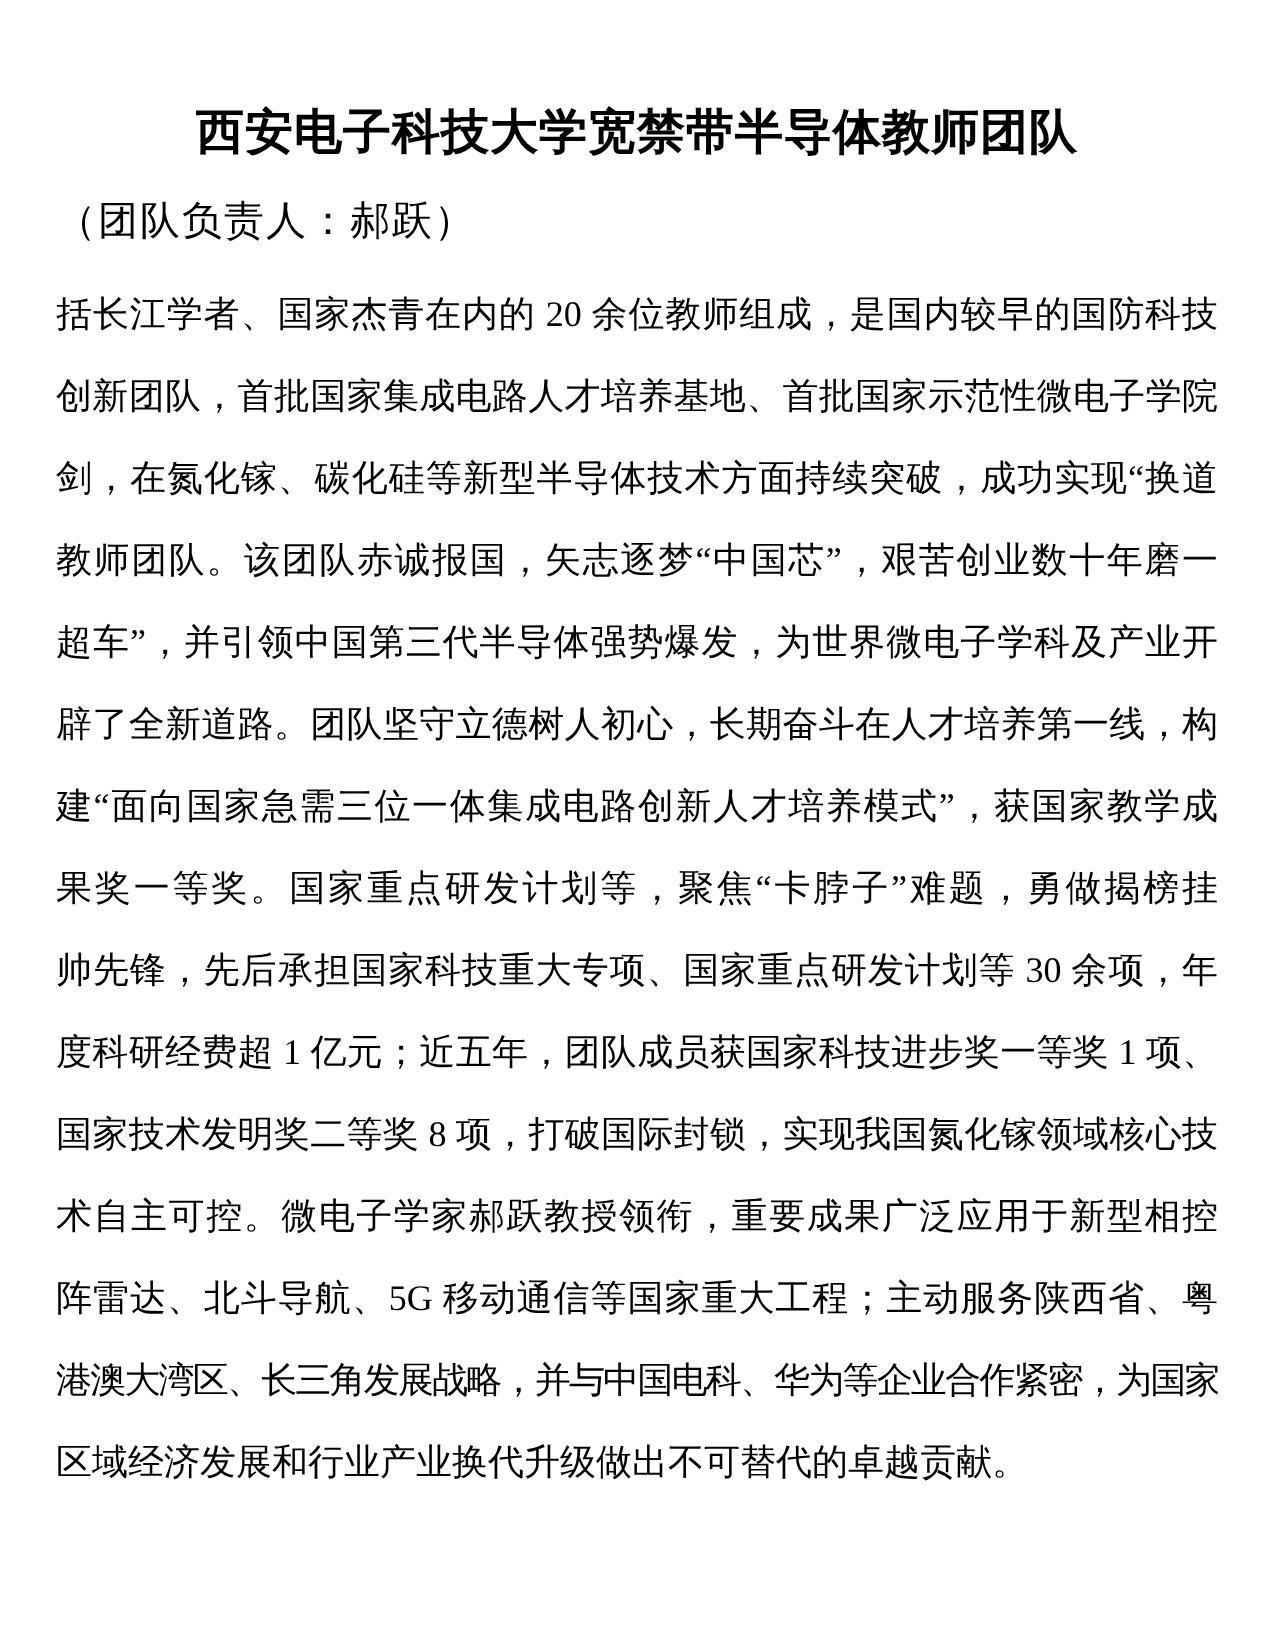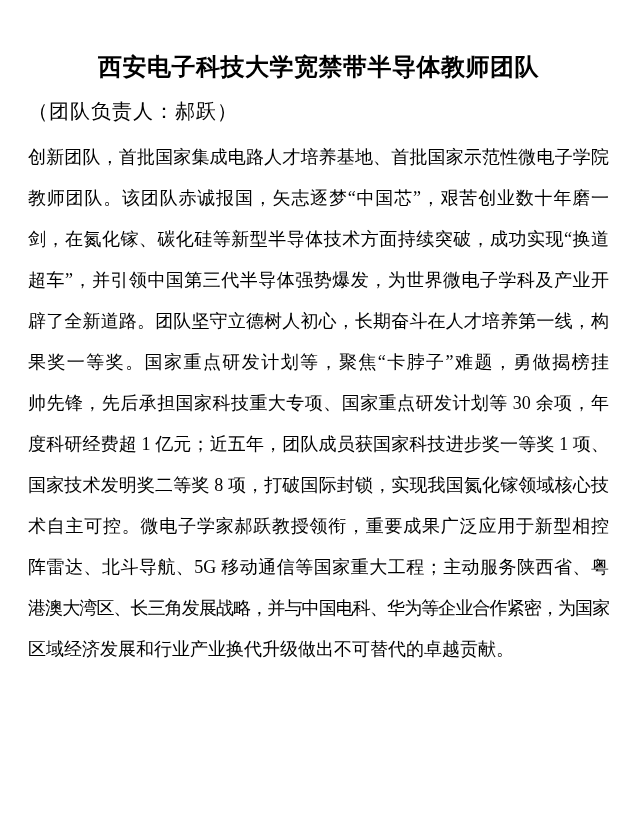--- a/index.html
+++ b/index.html
@@ -58,25 +58,27 @@
     text-align-last: left;
   }
 </style>
 </head>
 <body>
 
 <div class="page">
   <h1 class="doc-title">西安电子科技大学宽禁带半导体教师团队</h1>
   <div class="doc-subtitle">（团队负责人：郝跃）</div>
   <div class="doc-body">
+    <div class="line">括长江学者、国家杰青在内的 20 余位教师组成，是国内较早的国防科技</div>
     <div class="line">创新团队，首批国家集成电路人才培养基地、首批国家示范性微电子学院</div>
+    <div class="line">剑，在氮化镓、碳化硅等新型半导体技术方面持续突破，成功实现“换道</div>
     <div class="line">教师团队。该团队赤诚报国，矢志逐梦“中国芯”，艰苦创业数十年磨一</div>
-    <div class="line">剑，在氮化镓、碳化硅等新型半导体技术方面持续突破，成功实现“换道</div>
     <div class="line">超车”，并引领中国第三代半导体强势爆发，为世界微电子学科及产业开</div>
     <div class="line">辟了全新道路。团队坚守立德树人初心，长期奋斗在人才培养第一线，构</div>
+    <div class="line">建“面向国家急需三位一体集成电路创新人才培养模式”，获国家教学成</div>
     <div class="line">果奖一等奖。国家重点研发计划等，聚焦“卡脖子”难题，勇做揭榜挂</div>
     <div class="line">帅先锋，先后承担国家科技重大专项、国家重点研发计划等 30 余项，年</div>
     <div class="line">度科研经费超 1 亿元；近五年，团队成员获国家科技进步奖一等奖 1 项、</div>
     <div class="line">国家技术发明奖二等奖 8 项，打破国际封锁，实现我国氮化镓领域核心技</div>
     <div class="line">术自主可控。微电子学家郝跃教授领衔，重要成果广泛应用于新型相控</div>
     <div class="line">阵雷达、北斗导航、5G 移动通信等国家重大工程；主动服务陕西省、粤</div>
     <div class="line tight">港澳大湾区、长三角发展战略，并与中国电科、华为等企业合作紧密，为国家</div>
     <div class="line last">区域经济发展和行业产业换代升级做出不可替代的卓越贡献。</div>
   </div>
 </div>

